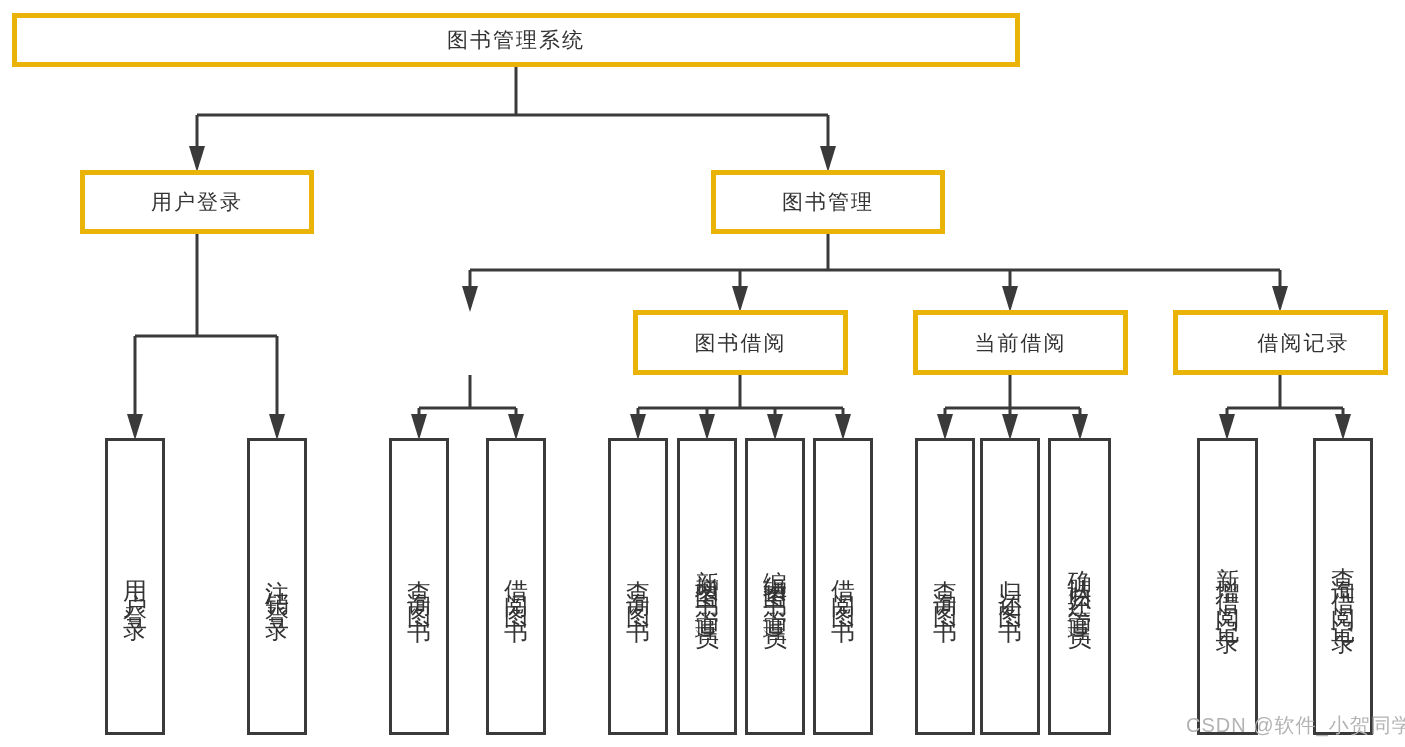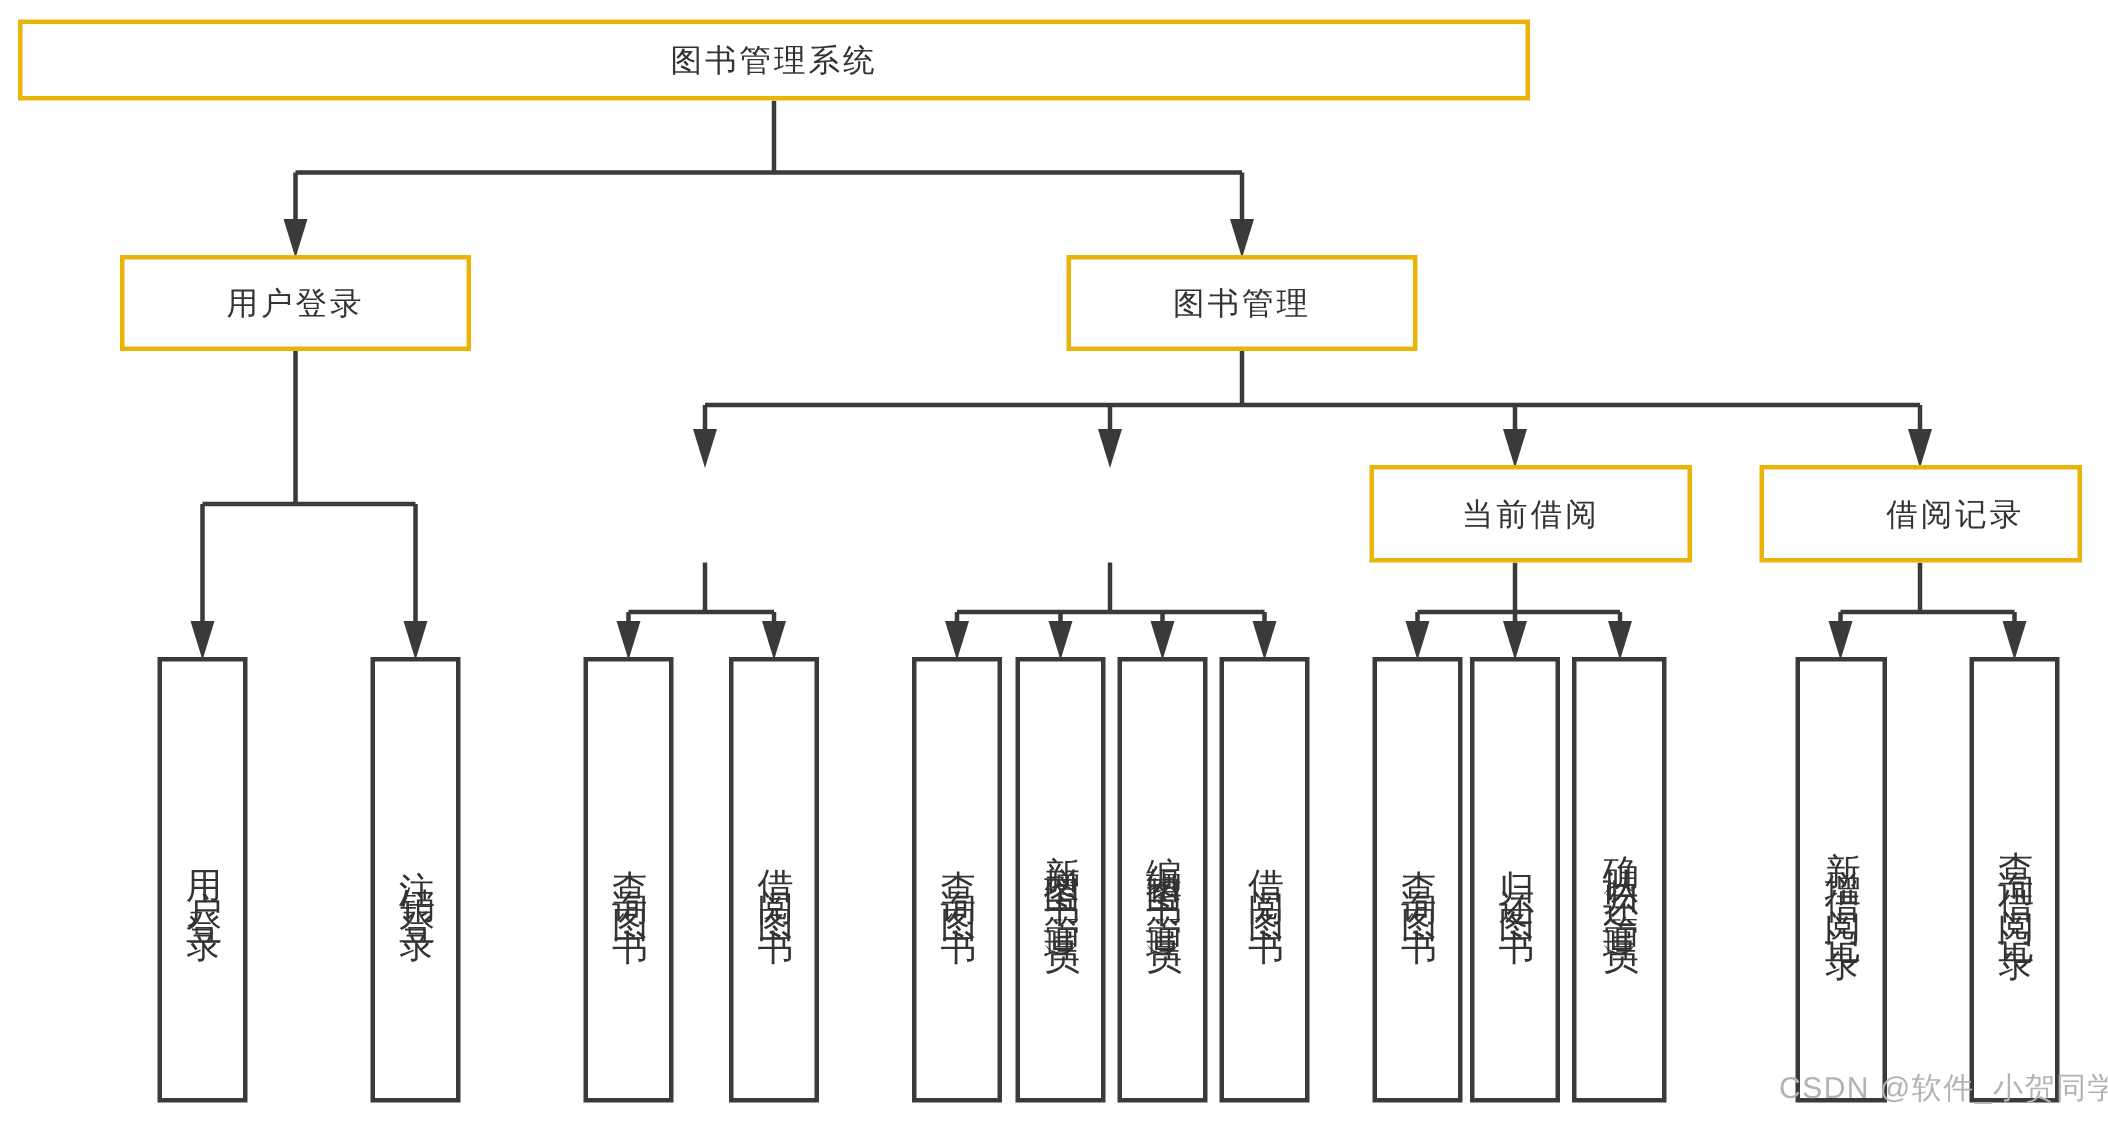--- a/index.html
+++ b/index.html
@@ -19,21 +19,21 @@
     position: absolute;
     left: 0; top: 0;
     width: 1405px;
     height: 747px;
     z-index: 1;
   }
   .node {
     position: absolute;
     box-sizing: border-box;
     background: #ffffff;
-    border: 3px solid #eab308;
+    border: 5px solid #eab308;
     display: flex;
     align-items: center;
     justify-content: center;
     z-index: 2;
     color: #333333;
   }
   .node-h {
     font-size: 21px;
     letter-spacing: 2px;
     white-space: nowrap;
@@ -173,20 +173,23 @@
     <span>图书管理系统</span>
   </div>
 
   <div class="node node-h node-l2a">
     <span>用户登录</span>
   </div>
   <div class="node node-h node-l2b">
     <span>图书管理</span>
   </div>
 
+  <div class="node node-h node-s1">
+    <span>图书借阅</span>
+  </div>
   <div class="node node-h node-s2">
     <span>当前借阅</span>
   </div>
   <div class="node node-h node-s3">
     <span>借阅记录</span>
   </div>
 
   <div class="leaf b0c0">
     <span class="leaf-label">用户登录</span>
   </div>

